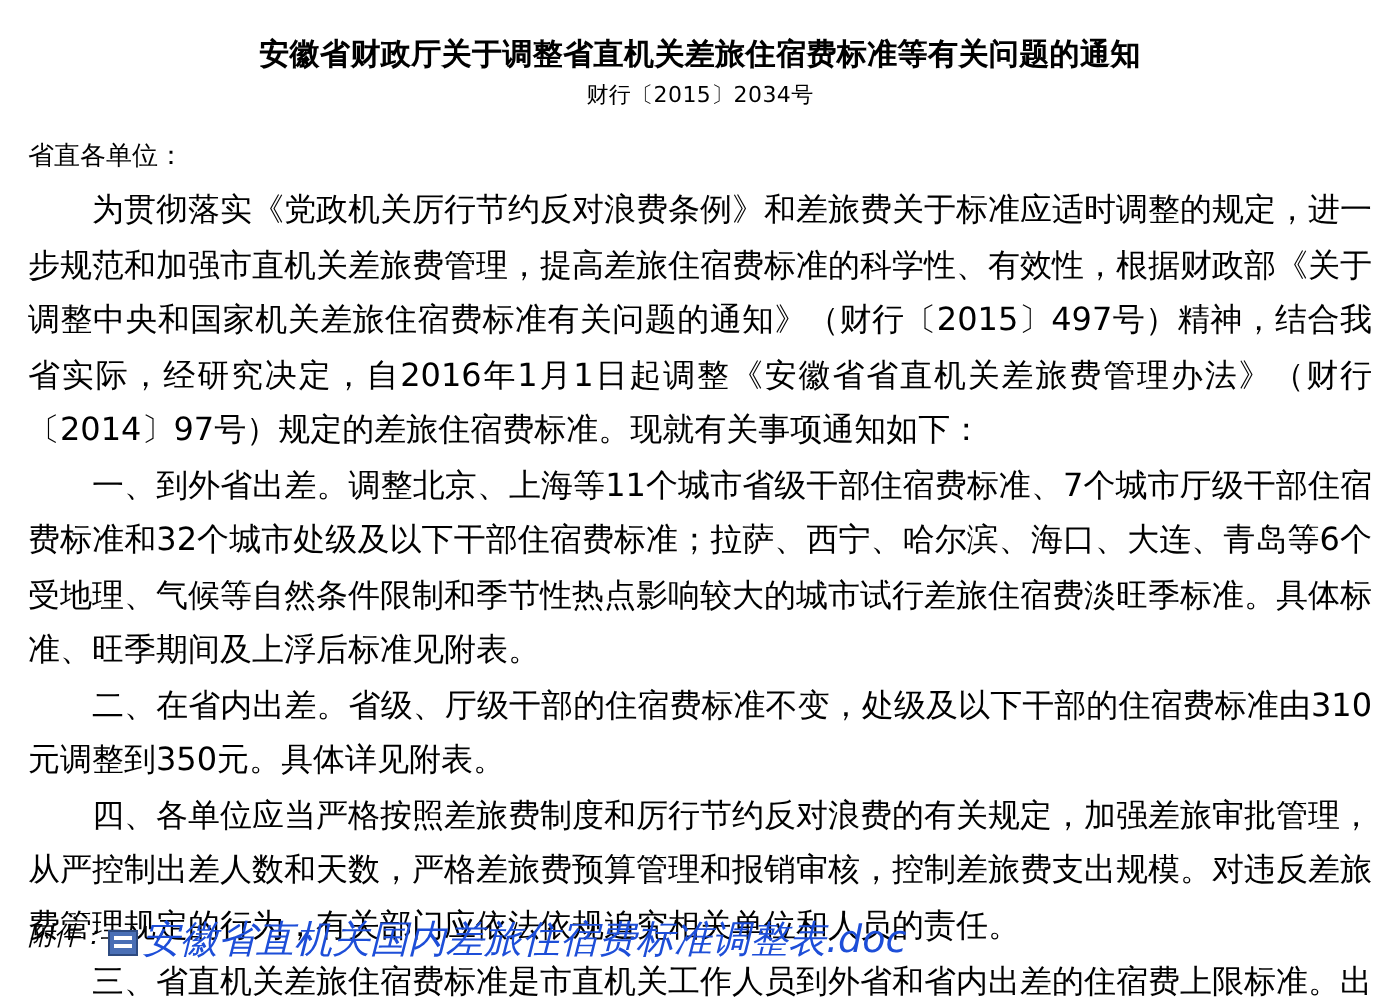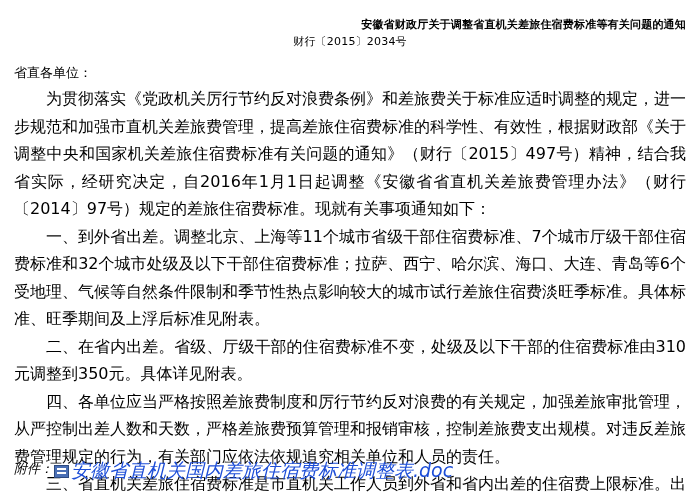--- a/index.html
+++ b/index.html
@@ -19,25 +19,24 @@
     width: 700px;
     height: 499px;
     box-sizing: border-box;
     padding: 16px 14px 10px 14px;
   }
   .title-block {
     text-align: center;
     margin: 0 0 6px 0;
   }
   .doc-title {
-    font-size: 11px;
+    font-size: 15px;
     font-weight: bold;
     line-height: 1.55;
     letter-spacing: 0.2px;
-    text-align: right;
   }
   .doc-number {
     font-size: 11px;
     font-weight: normal;
     line-height: 1.7;
     letter-spacing: 0.2px;
   }
   .body-block {
     margin-top: 10px;
   }

